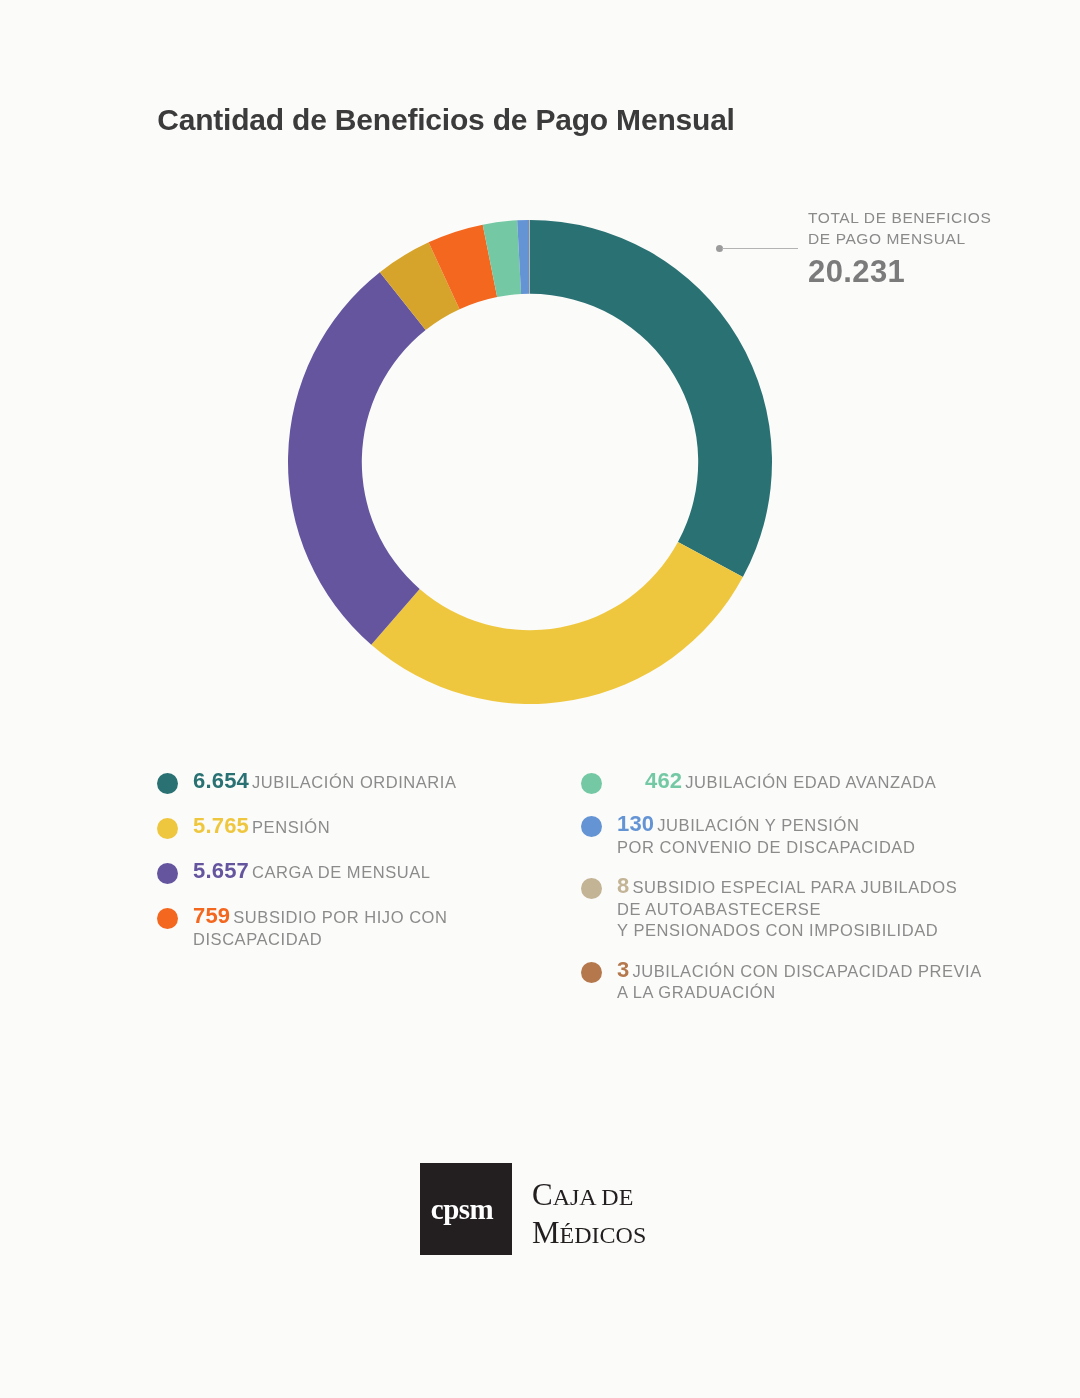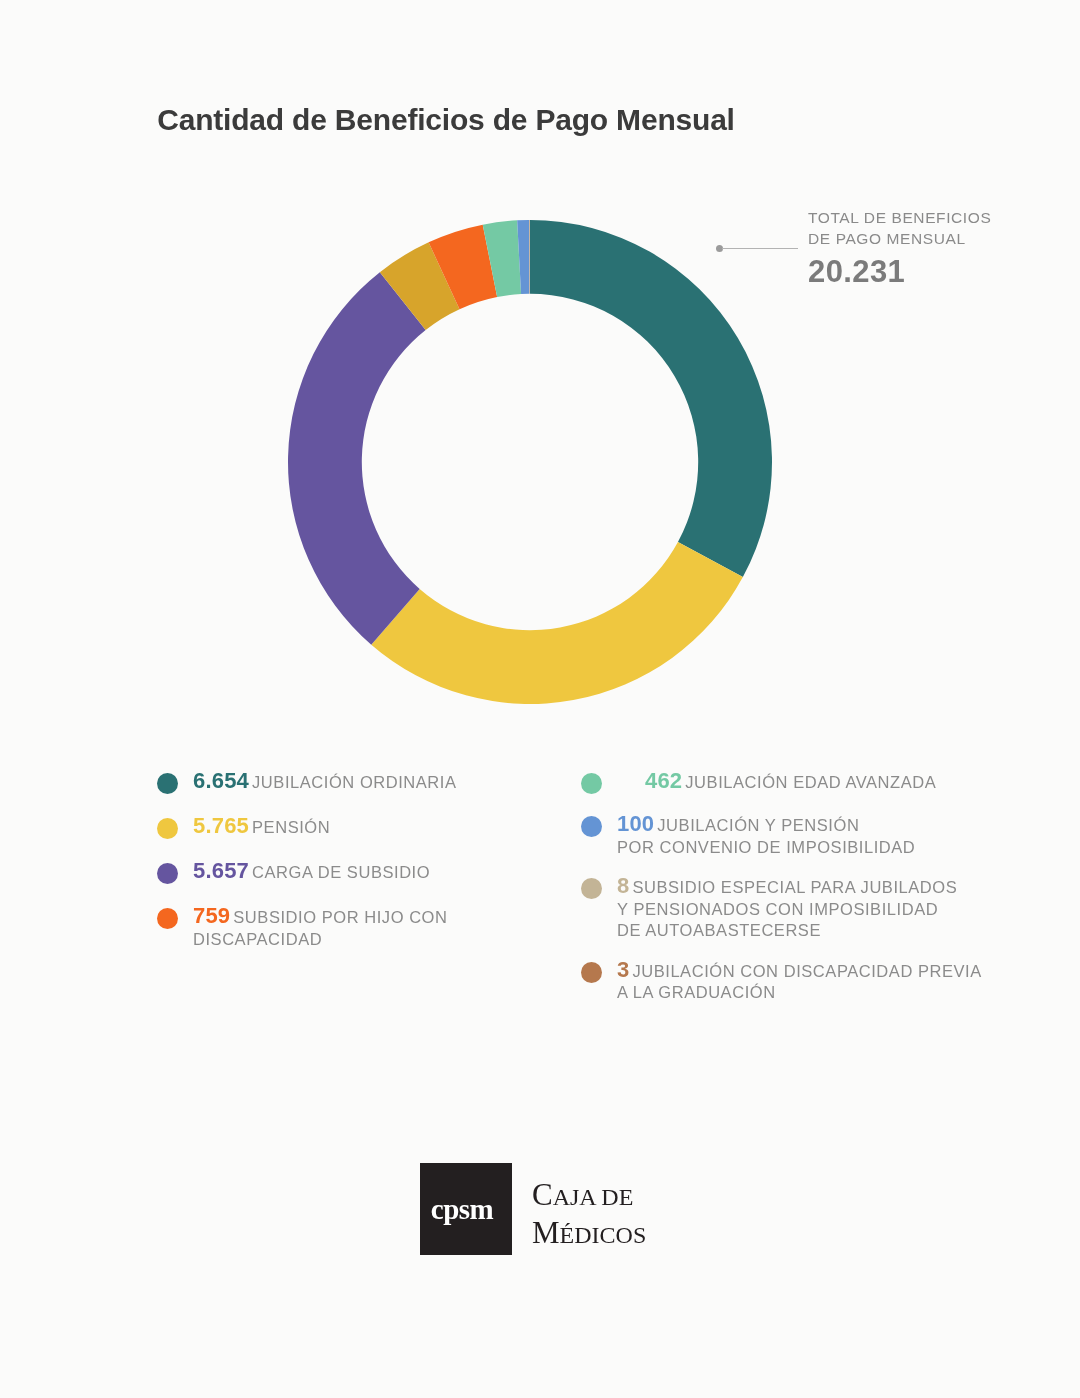--- a/index.html
+++ b/index.html
@@ -230,42 +230,42 @@
       <div class="legend-item">
         <span class="legend-dot" style="background: rgb(42, 113, 115);"></span>
         <div class="legend-line"><span class="legend-value" style="color: rgb(42, 113, 115);">6.654</span><span>JUBILACIÓN ORDINARIA</span></div>
       </div>
       <div class="legend-item">
         <span class="legend-dot" style="background: rgb(239, 199, 63);"></span>
         <div class="legend-line"><span class="legend-value" style="color: rgb(239, 199, 63);">5.765</span><span>PENSIÓN</span></div>
       </div>
       <div class="legend-item">
         <span class="legend-dot" style="background: rgb(101, 85, 159);"></span>
-        <div class="legend-line"><span class="legend-value" style="color: rgb(101, 85, 159); text-align: center;">5.657</span><span>CARGA DE SUBSIDIO</span></div>
+        <div class="legend-line"><span class="legend-value" style="color: rgb(101, 85, 159); text-align: center;">5.657</span><span>CARGA DE MENSUAL</span></div>
       </div>
       <div class="legend-item">
         <span class="legend-dot" style="background: rgb(244, 103, 31);"></span>
         <div class="legend-line"><span class="legend-value" style="color: rgb(244, 103, 31);">759</span><span>SUBSIDIO POR HIJO CON DISCAPACIDAD</span></div>
       </div>
     </div>
   <div class="legend-col right" id="legend-right">
       <div class="legend-item">
         <span class="legend-dot" style="background: rgb(116, 201, 164);"></span>
         <div class="legend-line"><span class="legend-value" style="color: rgb(116, 201, 164); margin-left: 28px;">462</span><span>JUBILACIÓN EDAD AVANZADA</span></div>
       </div>
       <div class="legend-item">
         <span class="legend-dot" style="background: rgb(100, 148, 212);"></span>
-        <div class="legend-line"><span class="legend-value" style="color: rgb(100, 148, 212);">100</span><span>JUBILACIÓN Y PENSIÓN</span></div>
-        <span class="legend-label2">POR CONVENIO DE IMPOSIBILIDAD</span>
+        <div class="legend-line"><span class="legend-value" style="color: rgb(100, 148, 212);">130</span><span>JUBILACIÓN Y PENSIÓN</span></div>
+        <span class="legend-label2">POR CONVENIO DE DISCAPACIDAD</span>
       </div>
       <div class="legend-item">
         <span class="legend-dot" style="background: rgb(195, 180, 150);"></span>
         <div class="legend-line"><span class="legend-value" style="color: rgb(195, 180, 150);">8</span><span>SUBSIDIO ESPECIAL PARA JUBILADOS</span></div>
+        <span class="legend-label2">DE AUTOABASTECERSE</span>
         <span class="legend-label2">Y PENSIONADOS CON  IMPOSIBILIDAD</span>
-        <span class="legend-label2">DE AUTOABASTECERSE</span>
       </div>
       <div class="legend-item">
         <span class="legend-dot" style="background: rgb(181, 120, 77);"></span>
         <div class="legend-line"><span class="legend-value" style="color: rgb(181, 120, 77);">3</span><span>JUBILACIÓN CON DISCAPACIDAD PREVIA</span></div>
         <span class="legend-label2">A LA GRADUACIÓN</span>
       </div>
     </div>
 </div>
 
 <div class="logo">

